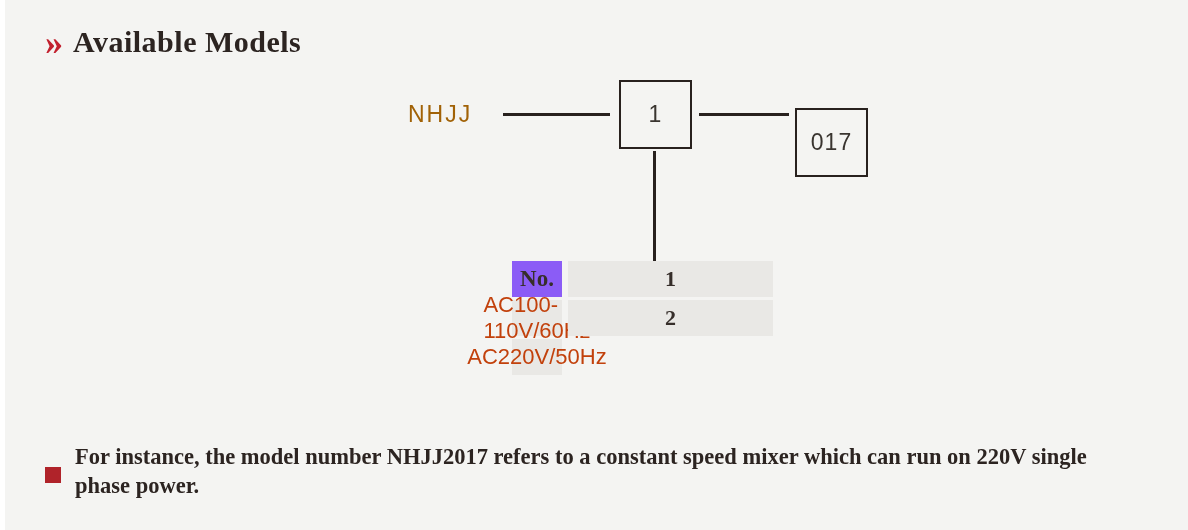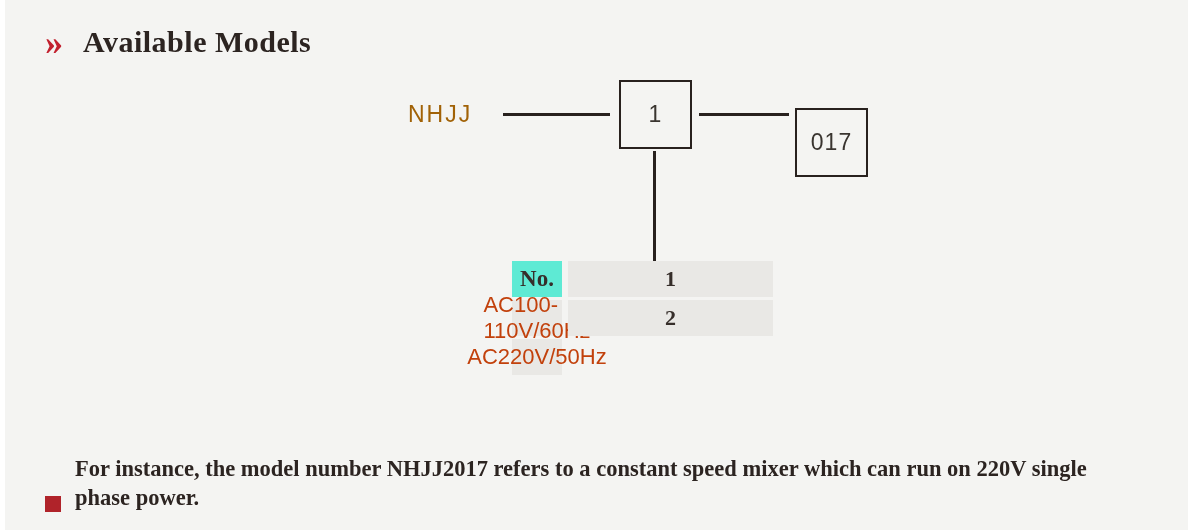--- a/index.html
+++ b/index.html
@@ -35,21 +35,21 @@
     font-size: 36px;
     line-height: 1;
     color: #c2202e;
     letter-spacing: -2px;
   }
   .page-title {
     font-family: "Liberation Serif", serif;
     font-weight: 700;
     font-size: 30px;
     color: #2c2421;
-    margin-left: 22px;
+    margin-left: 12px;
     letter-spacing: 0.5px;
   }
 
   
   .diagram { position: absolute; left: 0; top: 0; }
   .model-prefix {
     position: absolute;
     left: 408px; top: 101px;
     font-size: 23px;
     color: #a16207;
@@ -83,44 +83,44 @@
     grid-auto-rows: 36px;
     column-gap: 6px;
     row-gap: 3px;
   }
   .ps-cell {
     display: flex;
     align-items: center;
     justify-content: center;
   }
   .ps-head {
-    background: #5eead4;
+    background: #8b5cf6;
     font-family: "Liberation Serif", serif;
     font-weight: 700;
     font-size: 23px;
     color: #362e2a;
   }
   .ps-body { background: #e9e8e5; }
   .ps-no {
     font-family: "Liberation Serif", serif;
     font-weight: 700;
     font-size: 22px;
     color: #362e2a;
   }
   .ps-val {
     font-size: 22px;
     color: #c2410c;
   }
 
   
   .note {
     position: absolute;
-    left: 45px; top: 454px;
+    left: 45px; top: 442px;
     display: flex;
-    align-items: flex-end;
+    align-items: center;
   }
   .note-bullet {
     width: 16px; height: 16px;
     background: #b0232a;
     margin-top: 7px;
     flex: 0 0 auto;
   }
   .note-text {
     margin-left: 14px;
     width: 1070px;

